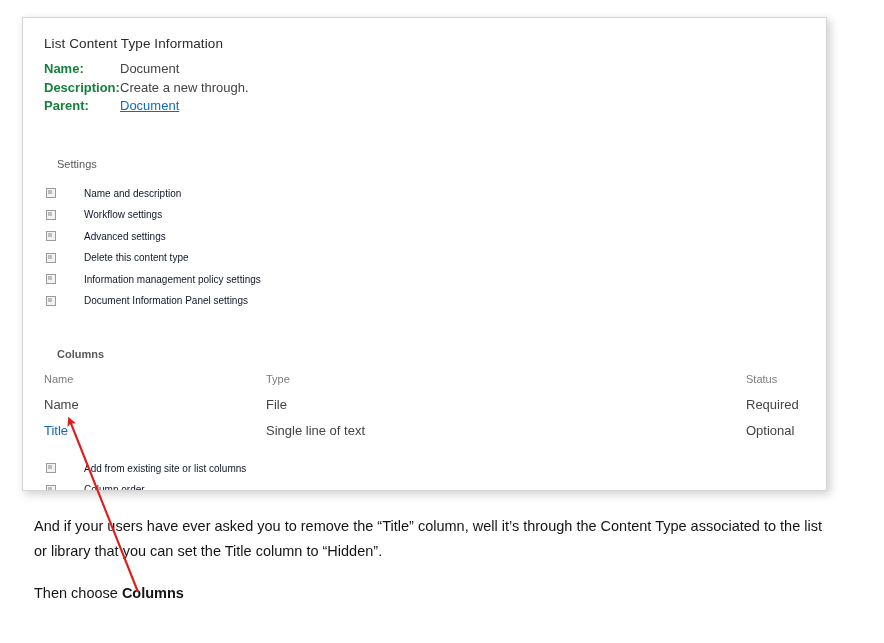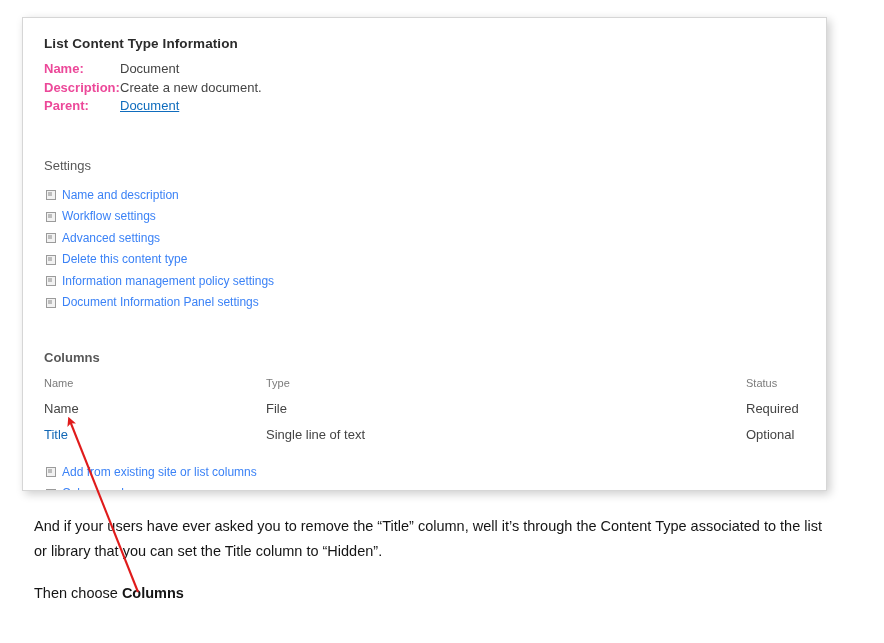--- a/index.html
+++ b/index.html
@@ -29,50 +29,50 @@
     overflow: hidden;
   }
 
   .panel-inner {
     padding: 18px 22px 0 21px;
   }
 
   
   .info-title {
     font-size: 13.5px;
-    font-weight: bold;
+    font-weight: normal;
     color: #2b2b2b;
     margin: 0 0 9px 0;
     letter-spacing: 0.1px;
   }
   .info-row {
     display: flex;
     align-items: baseline;
     line-height: 18.5px;
     font-size: 13px;
   }
   .info-label {
     font-weight: bold;
-    color: #ec4899;
+    color: #15803d;
     min-width: 76px;
     white-space: nowrap;
   }
   .info-value {
     color: #444444;
   }
   .info-value.link {
     color: #0f6cbd;
   }
 
   
   .section-head {
-    font-size: 13px;
+    font-size: 11px;
     color: #585858;
     font-weight: normal;
-    margin: 0;
+    margin: 13px;
   }
   #settings-heading { margin-top: 42px; }
   #columns-heading  { margin-top: 36px; font-weight: bold; }
 
   
   .link-list {
     list-style: none;
     margin: 12px 0 0 0;
     padding: 0;
   }
@@ -96,23 +96,24 @@
   }
   .bullet-icon::after {
     content: "";
     position: absolute;
     left: 1px; top: 1px;
     width: 4px; height: 4px;
     background: #bdbdbd;
   }
   .link-list a,
   .row-link {
-    color: #3b82f6;
+    color: #0f172a;
     text-decoration: none;
-    font-size: 12px;
+    font-size: 10px;
+    margin-left: 22px;
   }
 
   
   #columns-table {
     width: 100%;
     border-collapse: collapse;
     margin-top: 12px;
     table-layout: fixed;
   }
   #columns-table th {
@@ -171,21 +172,21 @@
     <div>
       <div class="info-title">List Content Type Information</div>
 
       <div class="info-row">
         <span class="info-label">Name:</span>
         <span class="info-value">Document</span>
       </div>
 
       <div class="info-row">
         <span class="info-label">Description:</span>
-        <span class="info-value">Create a new document.</span>
+        <span class="info-value">Create a new through.</span>
       </div>
 
       <div class="info-row">
         <span class="info-label">Parent:</span>
         <a href="#" class="info-value link">Document</a>
       </div>
     </div>
 
     <div class="section-head" id="settings-heading">Settings</div>
 

